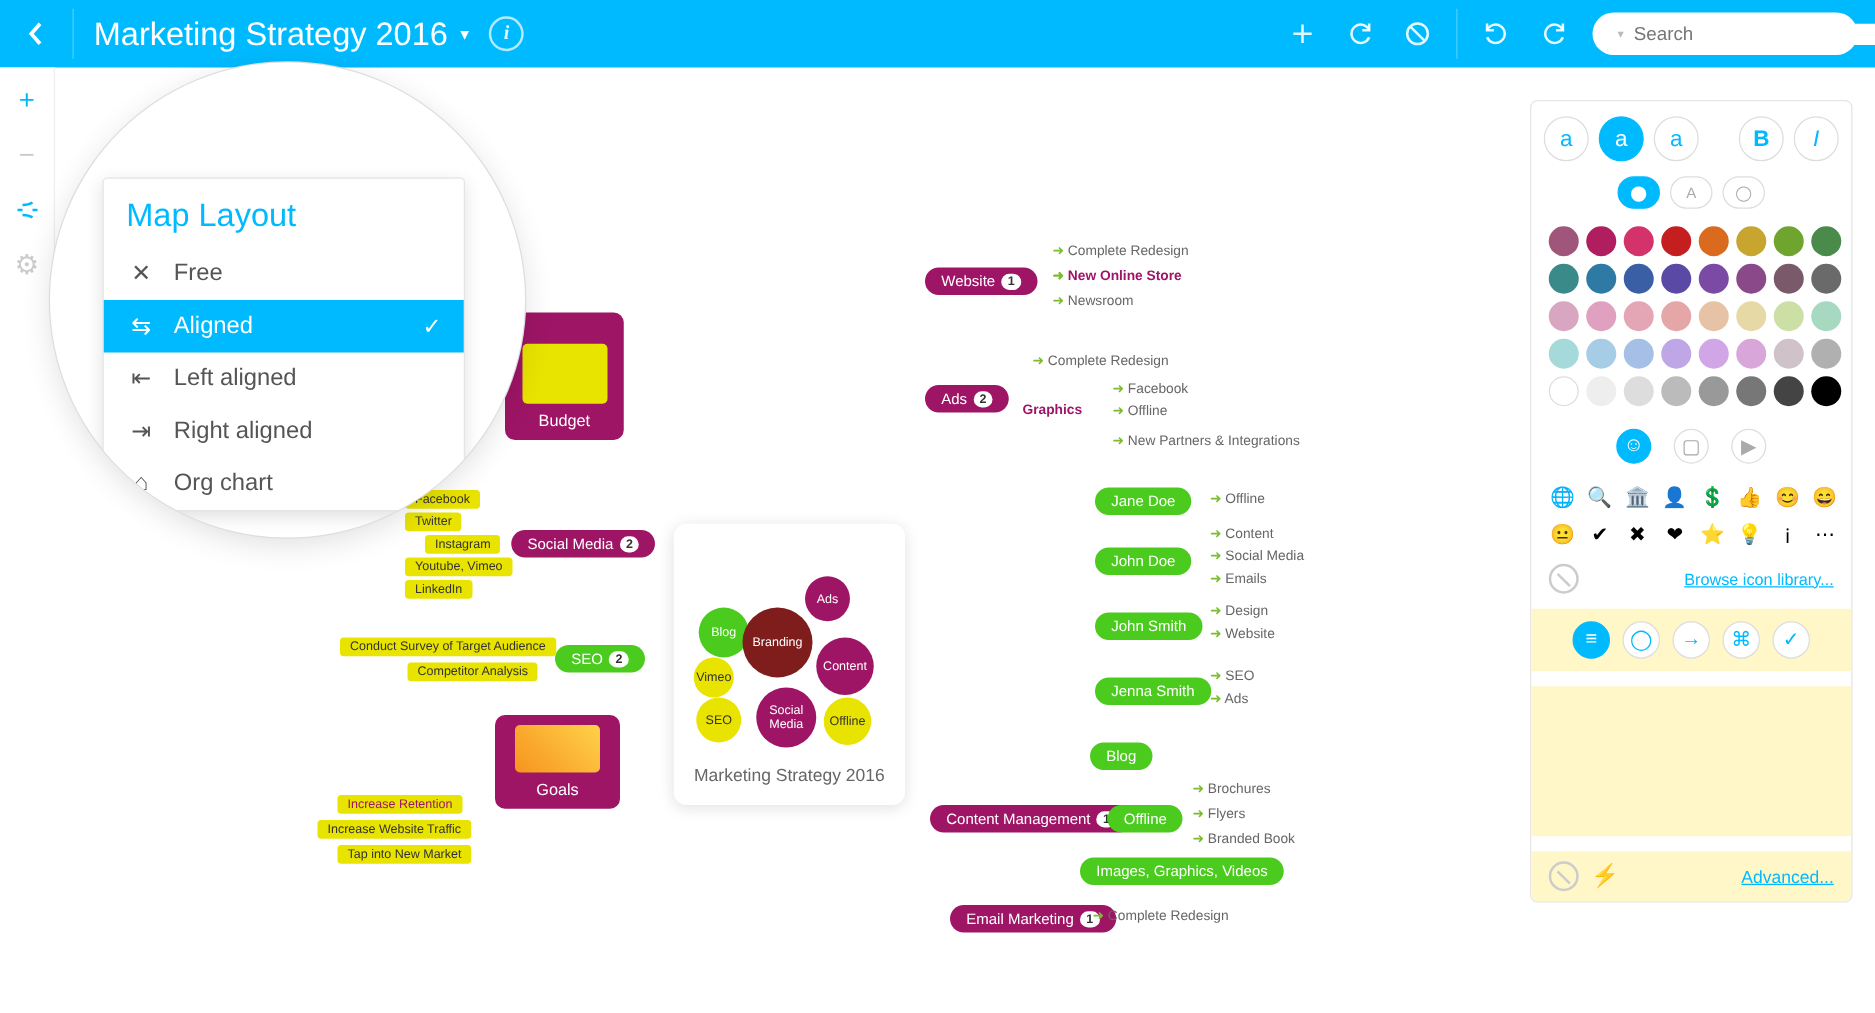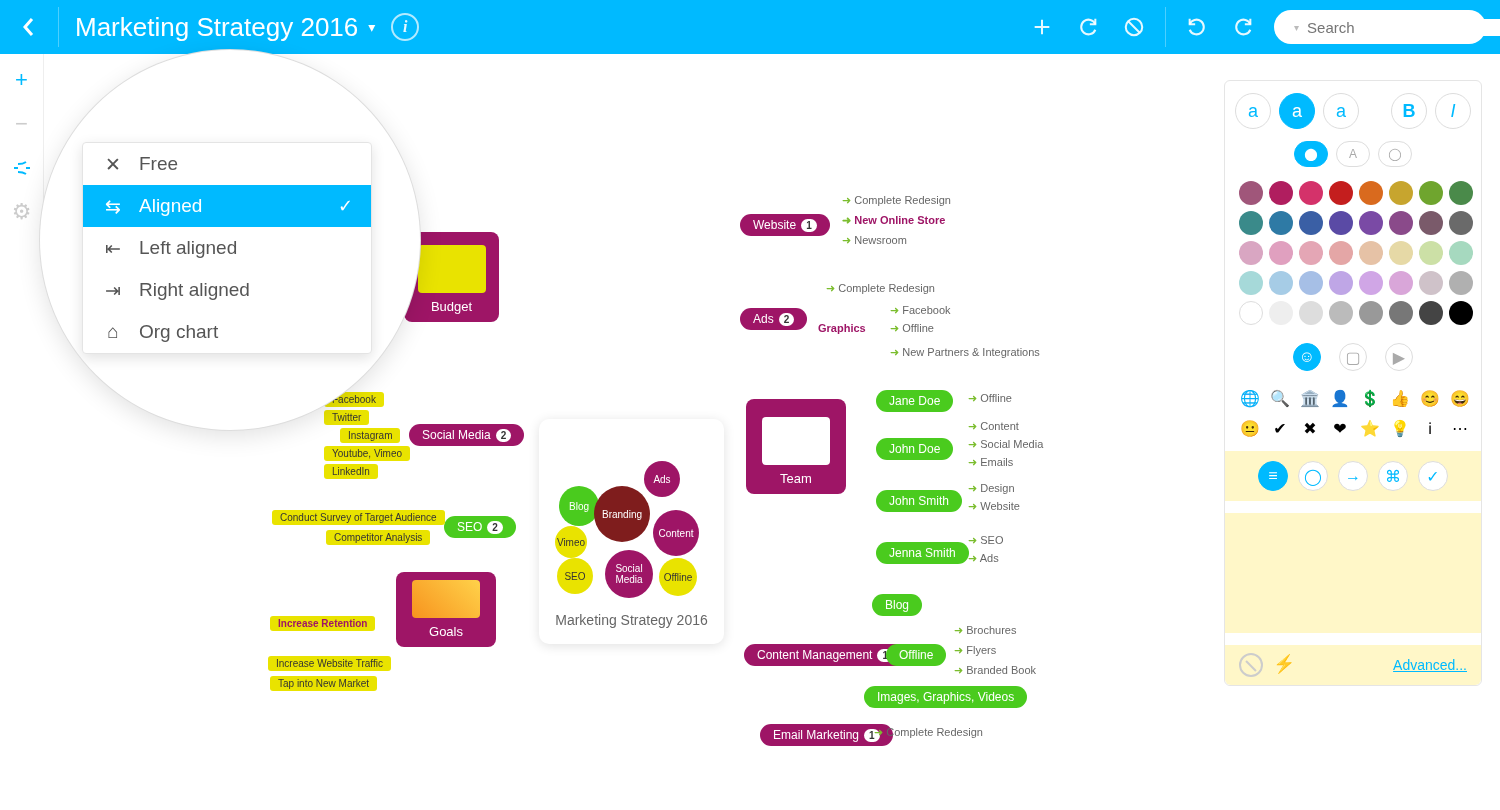--- a/index.html
+++ b/index.html
@@ -131,20 +131,21 @@
   <div class="rail-btn">
       <svg width="20" height="16" viewBox="0 0 20 16" stroke="#00baff" fill="none" stroke-width="2">
         <path d="M2 8h4M14 8h4M6 4c3 0 5 0 8-2M6 12c3 0 5 0 8 2"></path>
       </svg>
     </div>
   <div class="rail-btn" style="color:#ccc">⚙</div>
 </div>
 
 <div class="magnifier">
   <div class="layout-panel">
+    <div class="layout-title">Map Layout</div>
     <div class="layout-item">
       <span class="li-icon">✕</span>
       <span>Free</span>
     </div>
     <div class="layout-item selected">
       <span class="li-icon">⇆</span>
       <span>Aligned</span>
       <span class="check">✓</span>
     </div>
     <div class="layout-item">
@@ -171,21 +172,21 @@
       <div class="bub" style="width:56px;height:56px;left:45px;top:30px;background:#7f1d1d">Branding</div>
       <div class="bub" style="width:32px;height:32px;left:6px;top:70px;background:#e9e300;color:#333">Vimeo</div>
       <div class="bub" style="width:36px;height:36px;left:8px;top:102px;background:#e9e300;color:#333">SEO</div>
       <div class="bub" style="width:46px;height:46px;left:104px;top:54px;background:#9e1566">Content</div>
       <div class="bub" style="width:48px;height:48px;left:56px;top:94px;background:#9e1566">Social Media</div>
       <div class="bub" style="width:38px;height:38px;left:110px;top:102px;background:#e9e300;color:#333">Offline</div>
     </div>
     <div class="lbl">Marketing Strategy 2016</div>
   </div>
 
-  <div class="card" style="left:360px;top:178px;width:95px;height:90px">
+  <div class="card" style="left:360px;top:196px;width:95px;height:102px">
       <div class="img"></div>
       <span>Budget</span>
     </div>
 
   <div class="node purple" style="left:365px;top:370px">
       <span>Social Media</span>
       <span class="badge">2</span>
     </div>
   <div class="yellowbox" style="left:280px;top:338px">Facebook</div>
   <div class="yellowbox" style="left:280px;top:356px">Twitter</div>
@@ -197,46 +198,42 @@
       <span>SEO</span>
       <span class="badge">2</span>
     </div>
   <div class="yellowbox" style="left:228px;top:456px">Conduct Survey of Target Audience</div>
   <div class="yellowbox" style="left:282px;top:476px">Competitor Analysis</div>
 
   <div class="card" style="left:352px;top:518px;width:100px;height:75px">
       <div class="img" style="background:linear-gradient(45deg,#f7931e,#ffd24a)"></div>
       <span>Goals</span>
     </div>
-  <div class="yellowbox" style="left:226px;top:562px;color:#9e1566;font-weight:700">Increase Retention</div>
-  <div class="yellowbox" style="left:224px;top:602px">Increase Website Traffic</div>
+  <div class="yellowbox" style="left:226px;top:582px;color:#9e1566;font-weight:400">Increase Retention</div>
+  <div class="yellowbox" style="left:210px;top:602px">Increase Website Traffic</div>
   <div class="yellowbox" style="left:226px;top:622px">Tap into New Market</div>
 
   <div class="node purple" style="left:696px;top:160px">
       <span>Website</span>
       <span class="badge">1</span>
     </div>
   <div class="leaf" style="left:798px;top:140px">Complete Redesign</div>
   <div class="leaf" style="left:798px;top:160px;color:#9e1566;font-weight:600">New Online Store</div>
   <div class="leaf" style="left:798px;top:180px">Newsroom</div>
 
   <div class="node purple" style="left:696px;top:254px">
       <span>Ads</span>
       <span class="badge">2</span>
     </div>
   <div class="leaf" style="left:782px;top:228px">Complete Redesign</div>
   <div style="position:absolute;left:774px;top:268px;font-size:11px;color:#9e1566;font-weight:600">Graphics</div>
   <div class="leaf" style="left:846px;top:250px">Facebook</div>
   <div class="leaf" style="left:846px;top:268px">Offline</div>
   <div class="leaf" style="left:846px;top:292px">New Partners &amp; Integrations</div>
 
-  <div class="card" style="left:702px;top:345px;width:100px;height:95px">
-      <div class="img" style="background:#fff"></div>
-      <span>Team</span>
-    </div>
   <div class="node green" style="left:832px;top:336px">
       <span>Jane Doe</span>
     </div>
   <div class="leaf" style="left:924px;top:338px">Offline</div>
   <div class="node green" style="left:832px;top:384px">
       <span>John Doe</span>
     </div>
   <div class="leaf" style="left:924px;top:366px">Content</div>
   <div class="leaf" style="left:924px;top:384px">Social Media</div>
   <div class="leaf" style="left:924px;top:402px">Emails</div>
@@ -347,20 +344,24 @@
       <div class="ig">😄</div>
       <div class="ig">😐</div>
       <div class="ig">✔</div>
       <div class="ig">✖</div>
       <div class="ig">❤</div>
       <div class="ig">⭐</div>
       <div class="ig">💡</div>
       <div class="ig">ℹ</div>
       <div class="ig">⋯</div>
     </div>
+  <div class="link-row">
+    <div class="none-icon"></div>
+    <a href="#">Browse icon library...</a>
+  </div>
   <div class="tool-row">
     <div class="tool-btn active">≡</div>
     <div class="tool-btn">◯</div>
     <div class="tool-btn">→</div>
     <div class="tool-btn">⌘</div>
     <div class="tool-btn">✓</div>
   </div>
   <div style="background:#fff7c8;height:120px;margin:0 -10px"></div>
   <div class="adv">
     <div style="display:flex;gap:10px">

